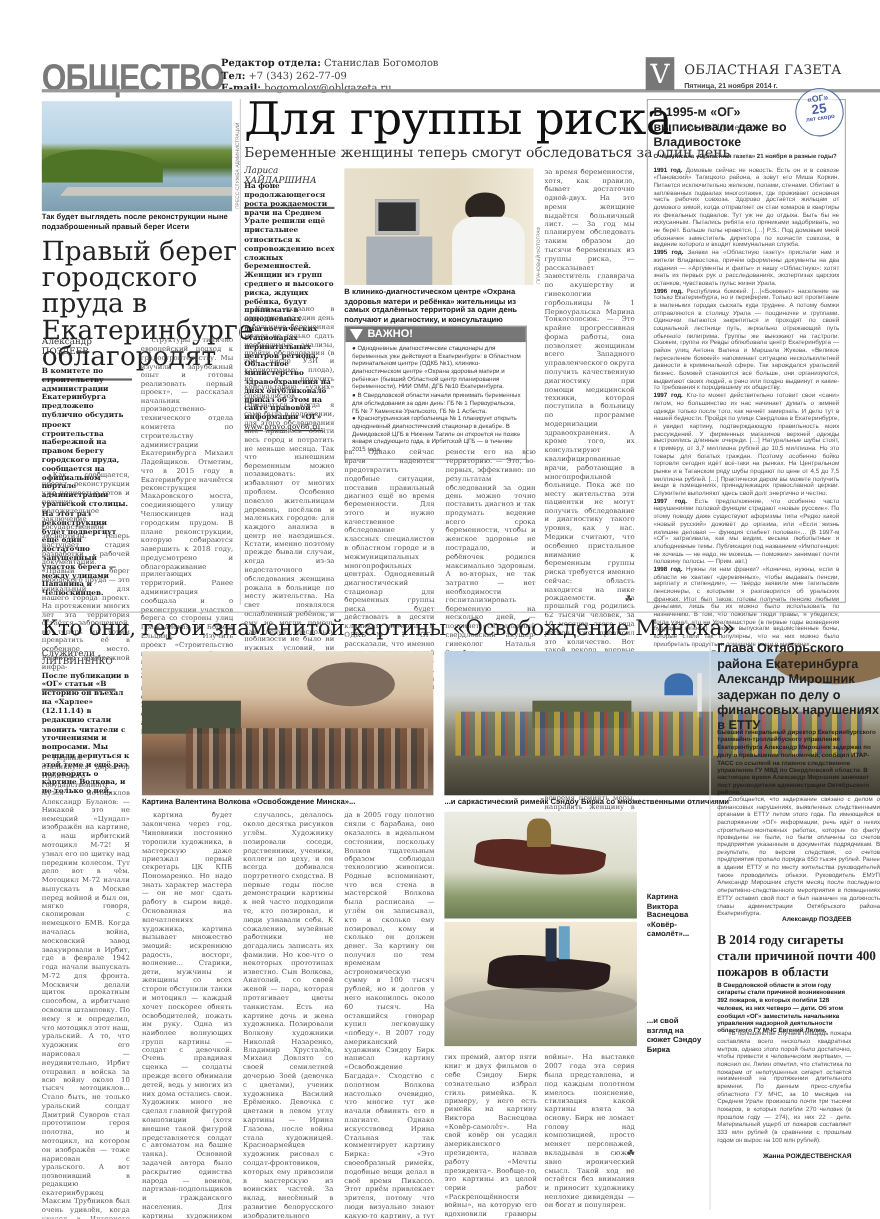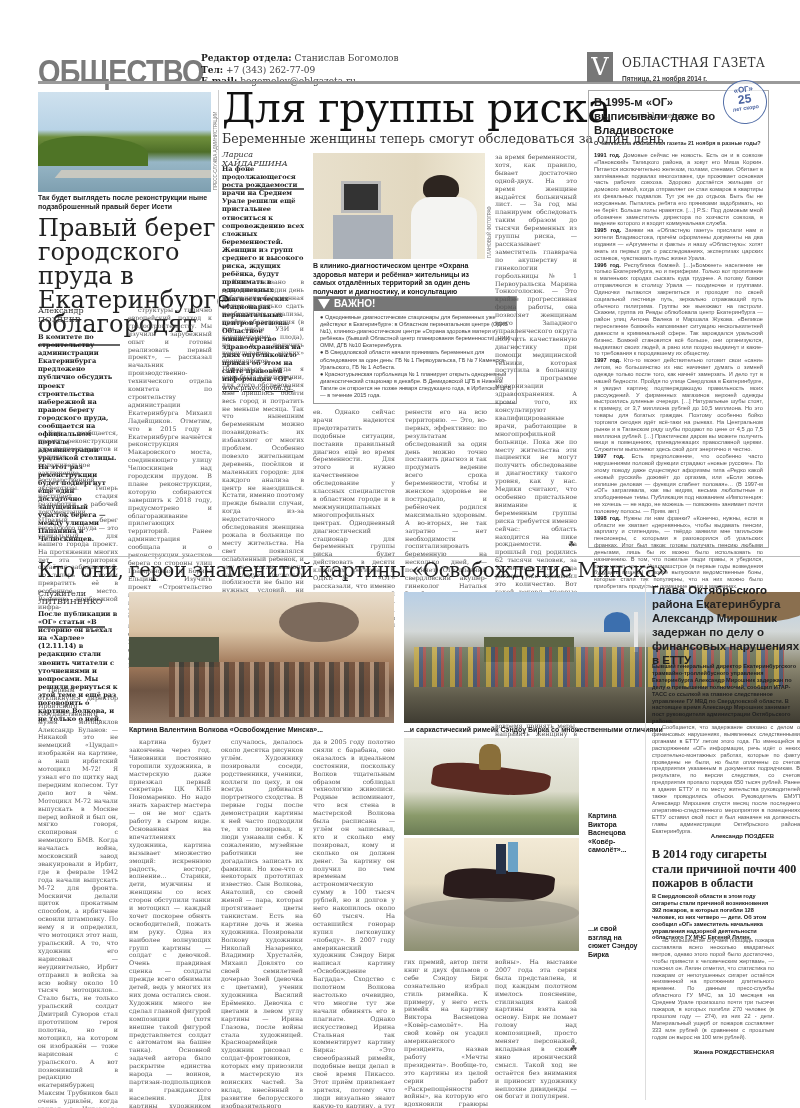--- a/index.html
+++ b/index.html
@@ -34,21 +34,21 @@
   .vsep { width: 1px; background: #ccc; }
 
   
   #risk-title { left: 222px; top: 86px; font-size: 41px; line-height: 44px; color: #111; letter-spacing: -0.5px; }
   #risk-subtitle { left: 222px; top: 131px; font-size: 12.6px; color: #333; }
   #risk-byline { left: 222px; top: 150px; width: 82px; }
   #risk-lead { left: 222px; top: 165px; width: 82px; }
   #risk-body1 { left: 222px; top: 278px; width: 82px; }
   #risk-photo { left: 313px; top: 153px; width: 172px; height: 106px; background: linear-gradient(90deg,#e8e0cc 0%,#e2d8c0 60%,#f0ead8 100%); }
   #risk-caption { left: 313px; top: 262px; width: 180px; }
-  #important { left: 313px; top: 296px; width: 204px; border: 1px solid #999; }
+  #important { left: 313px; top: 296px; width: 166px; border: 1px solid #999; }
   #important-head { height: 14px; background: #777; color: #fff; font-family: "Liberation Sans", sans-serif; font-weight: bold; font-size: 10px; line-height: 14px; padding-left: 20px; position: relative; }
   #important-tri { position: absolute; left: 4px; top: 2px; width: 0; height: 0; border-left: 6px solid transparent; border-right: 6px solid transparent; border-top: 10px solid #fff; }
   #important-list { list-style: none; padding: 3px 4px 4px 6px; font-family: "Liberation Sans", sans-serif; font-size: 5.6px; line-height: 7.1px; color: #444; }
   #important-list li::before { content: "\25CF  "; color: #333; }
   #risk-body2 { left: 313px; top: 408px; width: 82px; }
   #risk-body3 { left: 405px; top: 408px; width: 82px; }
   #risk-body4 { left: 495px; top: 153px; width: 82px; }
   .end-mark { font-size: 8px; color: #444; }
 
   

